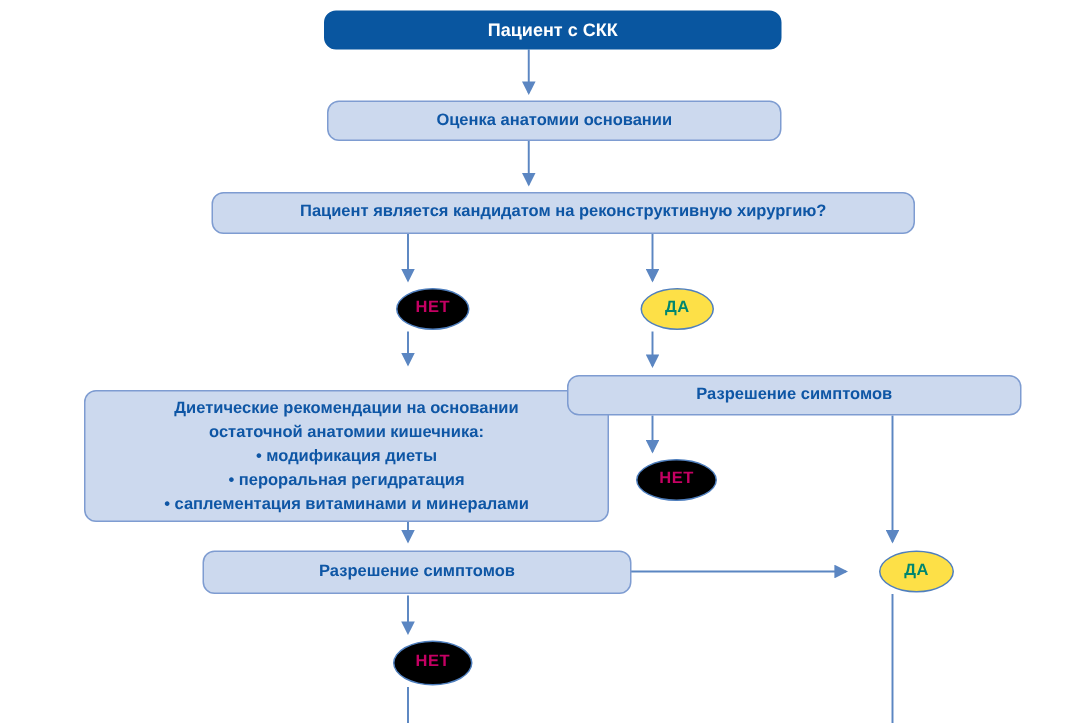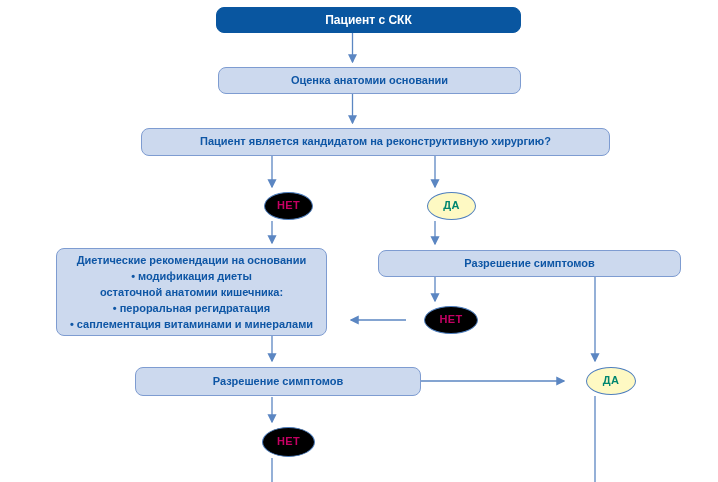--- a/index.html
+++ b/index.html
@@ -49,21 +49,21 @@
     color: #ffffff;
     font-size: 12px;
   }
   .oval {
     border-radius: 50%;
     border: 1.6px solid #4f7fbe;
     font-size: 11px;
     letter-spacing: 0.3px;
   }
   .oval-no  { background: #000000; color: #c50063; }
-  .oval-yes { background: #fef9c3; color: #00866f; }
+  .oval-yes { background: #fde047; color: #00866f; }
   .multiline {
     flex-direction: column;
     justify-content: center;
     padding: 3px 8px;
   }
   .multiline div { line-height: 16px; white-space: nowrap; }
 </style>
 </head>
 <body>
 
@@ -96,24 +96,24 @@
   <div class="node box-dark" style="left:200px; top:7px; width:305px; height:26px;">Пациент с СКК</div>
 
   <div class="node box" style="left:202px; top:67px; width:303px; height:27px;">Оценка анатомии основании</div>
 
   <div class="node box" style="left:125px; top:128px; width:469px; height:28px;">Пациент является кандидатом на реконструктивную хирургию?</div>
 
   <div class="node oval oval-no" style="left:248px; top:192px; width:49px; height:28px;">НЕТ</div>
 
   <div class="node oval oval-yes" style="left:411px; top:192px; width:49px; height:28px;">ДА</div>
 
-  <div class="node box multiline" style="left:40px; top:248px; width:271px; height:88px;text-align:right;">
+  <div class="node box multiline" style="left:40px; top:260px; width:350px; height:88px;text-align:right;">
     <div>Диетические рекомендации на основании</div>
+    <div>остаточной анатомии кишечника:</div>
     <div>• модификация диеты</div>
-    <div>остаточной анатомии кишечника:</div>
     <div>• пероральная регидратация</div>
     <div>• саплементация витаминами и минералами</div>
   </div>
 
   <div class="node box" style="left:362px; top:250px; width:303px; height:27px;">Разрешение симптомов</div>
 
   <div class="node oval oval-no" style="left:408px; top:306px; width:54px; height:28px;">НЕТ</div>
 
   <div class="node box" style="left:119px; top:367px; width:286px; height:29px;">Разрешение симптомов</div>
 

